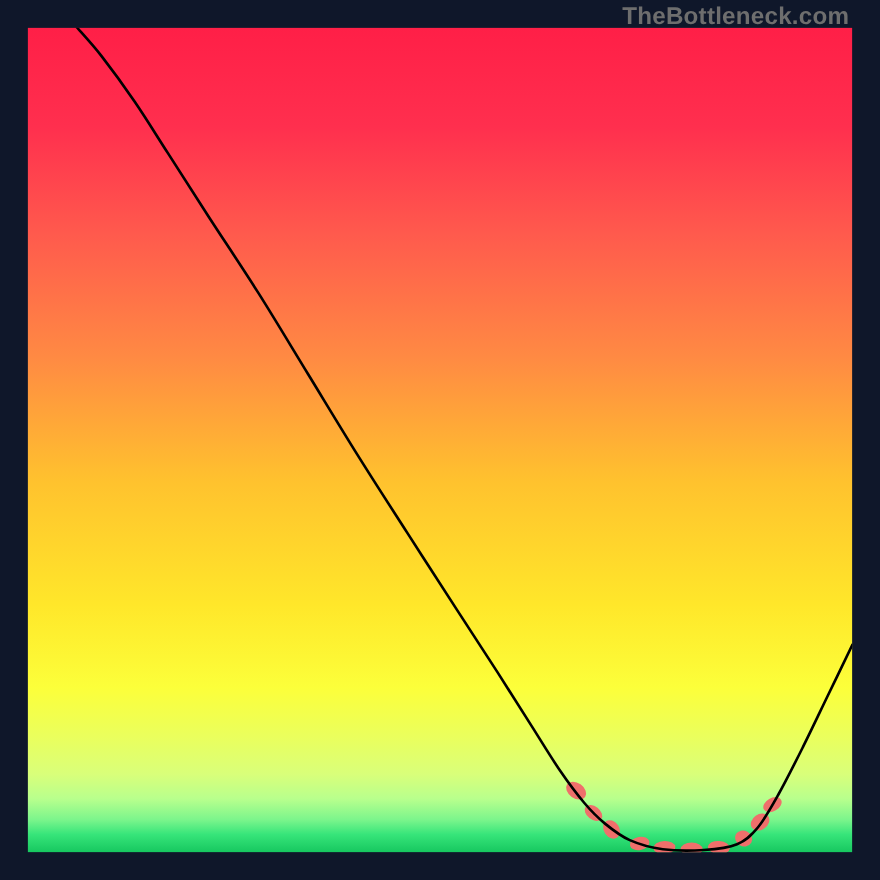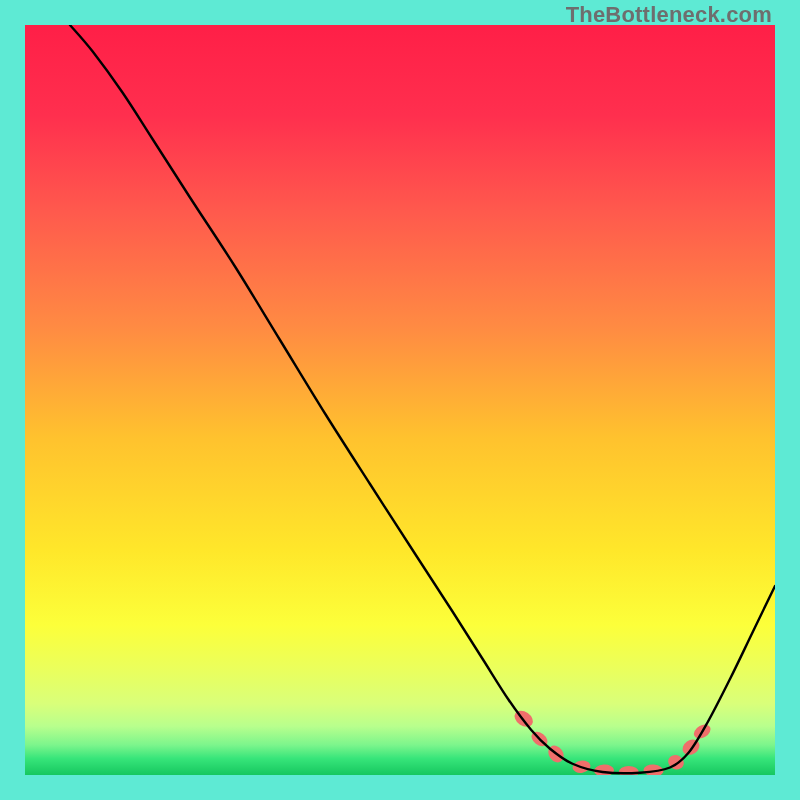--- a/index.html
+++ b/index.html
@@ -9,21 +9,21 @@
     height: 800px;
     background: #000;
     overflow: hidden;
   }
   .frame {
     position: absolute;
     left: 0;
     top: 0;
     width: 800px;
     height: 800px;
-    background: #5eead4;
+    background: #0f172a;
   }
   .plot-area {
     position: absolute;
     left: 25px;
     top: 25px;
     width: 750px;
     height: 750px;
     overflow: hidden;
   }
   .gradient {

